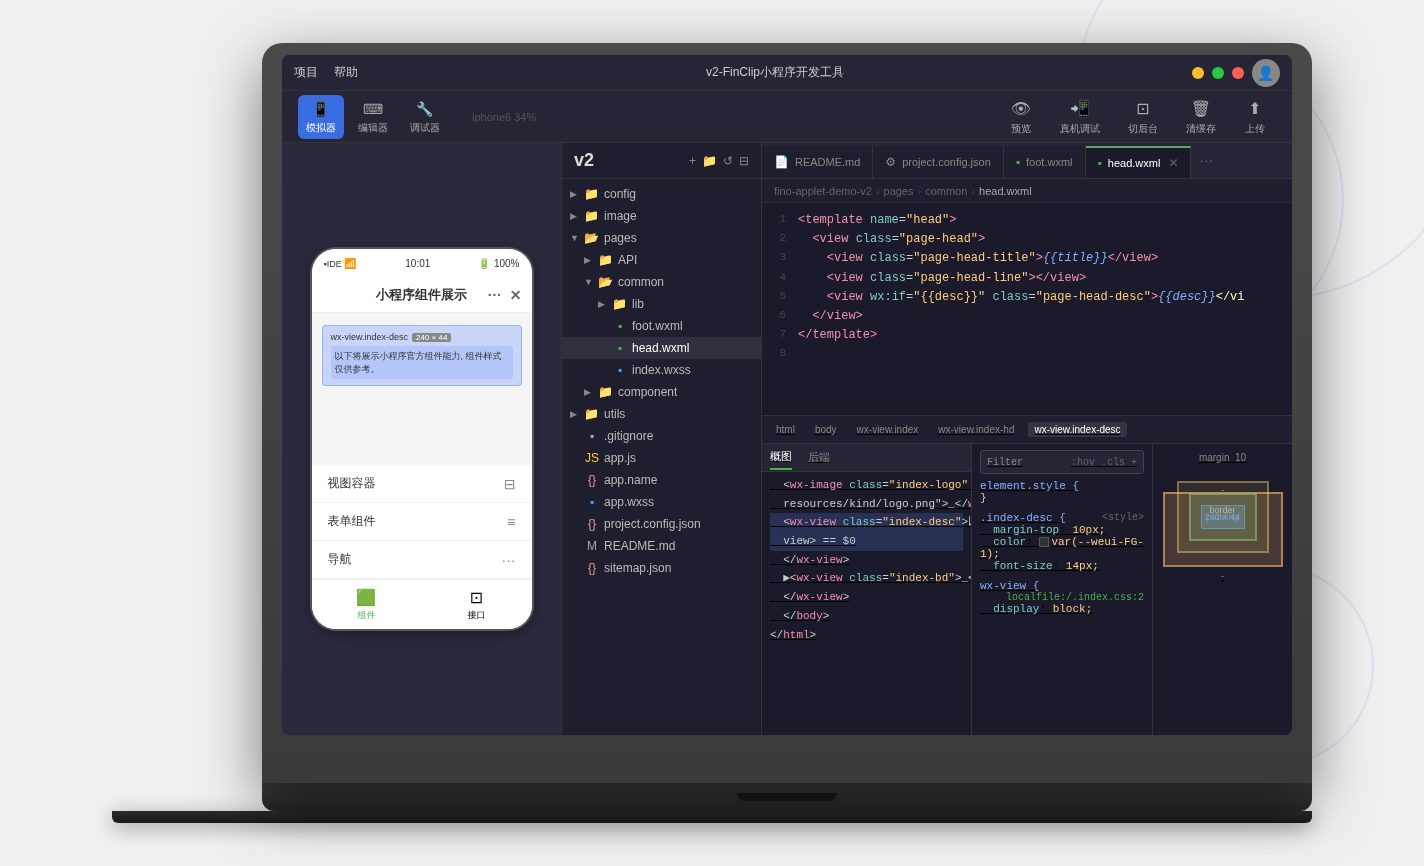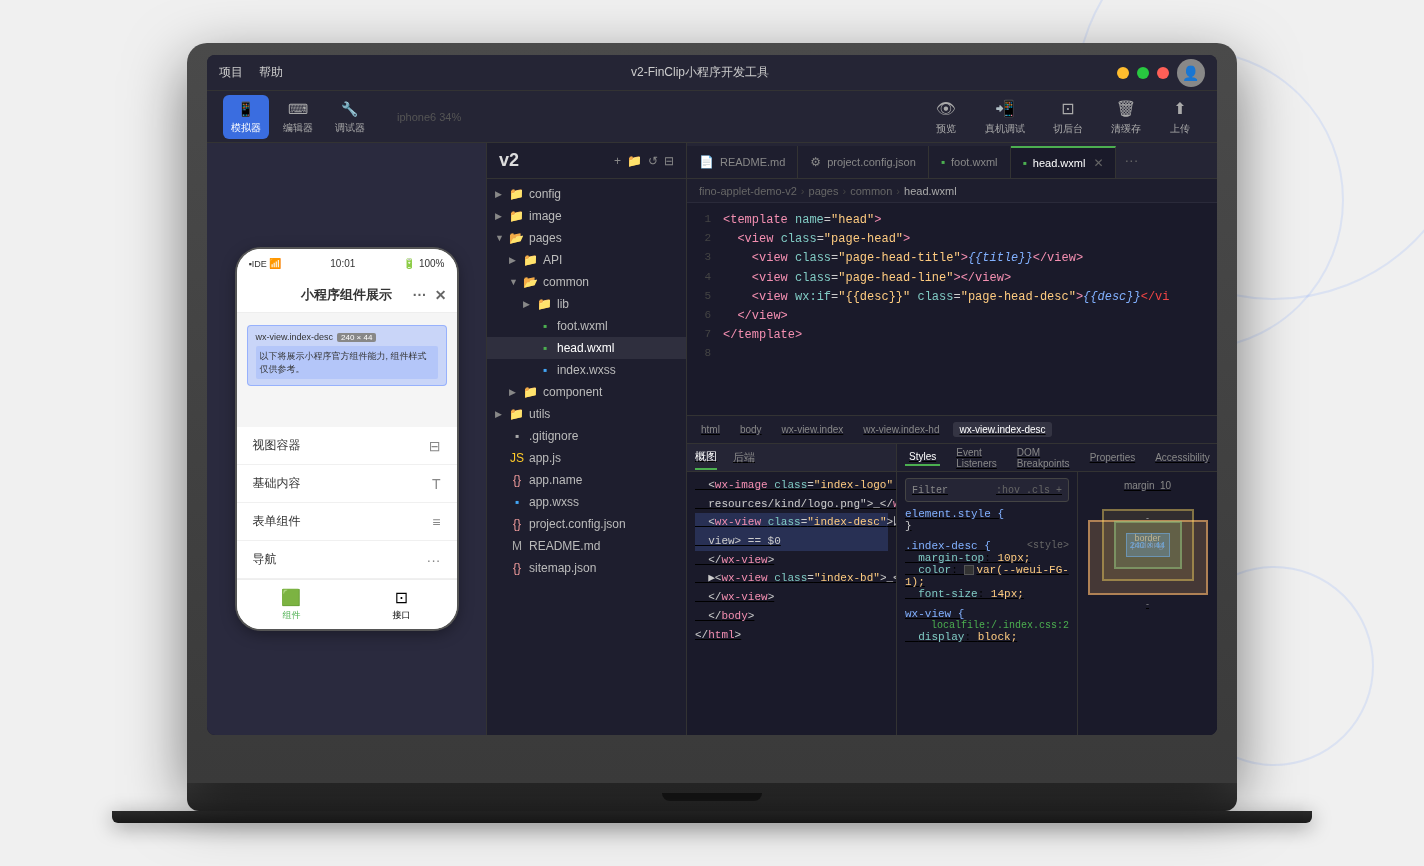--- a/index.html
+++ b/index.html
@@ -707,21 +707,21 @@
   </style>
 </head>
 <body>
 
 <div class="bg-circles">
   <div class="bg-circle bg-circle-1"></div>
   <div class="bg-circle bg-circle-2"></div>
   <div class="bg-circle bg-circle-3"></div>
 </div>
 
-<div style="display:flex; flex-direction:column; align-items:center;">
+<div style="display:flex; flex-direction:column; align-items:flex-end;">
 
   <div class="laptop-shell">
     <div class="laptop-screen-bezel">
 
       <div class="app-window">
 
         <div class="title-bar">
           <div class="title-bar-menu">
             <span>项目</span>
             <span>帮助</span>
@@ -807,24 +807,20 @@
                     </div>
                     <div class="phone-desc-text">以下将展示小程序官方组件能力, 组件样式仅供参考。</div>
                   </div>
 
                   <div class="phone-nav-items">
                     <div class="phone-nav-item">
                       <span>视图容器</span>
                       <span class="phone-nav-icon">⊟</span>
                     </div>
                     <div class="phone-nav-item">
-                      <span>基础内容</span>
-                      <span class="phone-nav-icon">T</span>
-                    </div>
-                    <div class="phone-nav-item">
                       <span>表单组件</span>
                       <span class="phone-nav-icon">≡</span>
                     </div>
                     <div class="phone-nav-item">
                       <span>导航</span>
                       <span class="phone-nav-icon">···</span>
                     </div>
                   </div>
                 </div>
 
@@ -1013,21 +1009,21 @@
                 <div class="code-line">
                   <span class="line-num">3</span>
                   <span class="line-content">    <span class="html-tag">&lt;view</span> <span class="html-attr">class</span>=<span class="html-value">"page-head-title"</span><span class="html-tag">&gt;</span><span class="html-interp">{{title}}</span><span class="html-tag">&lt;/view&gt;</span></span>
                 </div>
                 <div class="code-line">
                   <span class="line-num">4</span>
                   <span class="line-content">    <span class="html-tag">&lt;view</span> <span class="html-attr">class</span>=<span class="html-value">"page-head-line"</span><span class="html-tag">&gt;&lt;/view&gt;</span></span>
                 </div>
                 <div class="code-line">
                   <span class="line-num">5</span>
-                  <span class="line-content">    <span class="html-tag">&lt;view</span> <span class="html-attr">wx:if</span>=<span class="html-value">"{{desc}}"</span> <span class="html-attr">class</span>=<span class="html-value">"page-head-desc"</span><span class="html-tag">&gt;</span><span class="html-interp">{{desc}}</span><span style="color:#ef4444;">&lt;/vi</span></span>
+                  <span class="line-content">    <span class="html-tag">&lt;view</span> <span class="html-attr">wx:if</span>=<span class="html-value">"{{desc}}"</span> <span class="html-attr">class</span>=<span class="html-value">"page-head-desc"</span><span class="html-tag">&gt;</span><span class="html-interp">{{desc}}</span><span style="color:#fef9c3;">&lt;/vi</span></span>
                 </div>
                 <div class="code-line">
                   <span class="line-num">6</span>
                   <span class="line-content">  <span class="html-tag">&lt;/view&gt;</span></span>
                 </div>
                 <div class="code-line">
                   <span class="line-num">7</span>
                   <span class="line-content"><span class="html-tag">&lt;/template&gt;</span></span>
                 </div>
                 <div class="code-line">
@@ -1063,27 +1059,20 @@
                     <div class="html-tree-line" style="color:#ccc;">  &lt;/<span style="color:#f48fb1;">wx-view</span>&gt;</div>
                     <div class="html-tree-line" style="color:#ccc;">  ▶&lt;<span style="color:#f48fb1;">wx-view</span> <span style="color:#80cbc4;">class</span>=<span style="color:#ffcc80;">"index-bd"</span>&gt;_&lt;/&gt;</div>
                     <div class="html-tree-line" style="color:#ccc;">  &lt;/<span style="color:#f48fb1;">wx-view</span>&gt;</div>
                     <div class="html-tree-line" style="color:#ccc;">  &lt;/<span style="color:#f48fb1;">body</span>&gt;</div>
                     <div class="html-tree-line" style="color:#ccc;">&lt;/<span style="color:#f48fb1;">html</span>&gt;</div>
                   </div>
                 </div>
 
                 <div class="devtools-styles-section">
 
-                  <div class="styles-tabs">
-                    <span class="styles-tab active">Styles</span>
-                    <span class="styles-tab">Event Listeners</span>
-                    <span class="styles-tab">DOM Breakpoints</span>
-                    <span class="styles-tab">Properties</span>
-                    <span class="styles-tab">Accessibility</span>
-                  </div>
                   <div class="styles-content">
                     <div class="styles-left">
 
                       <div class="styles-filter">
                         <span class="styles-filter-text">Filter</span>
                         <span class="styles-filter-actions">:hov .cls +</span>
                       </div>
 
                       <div class="css-rule">
                         <div><span class="css-selector">element.style {</span></div>

